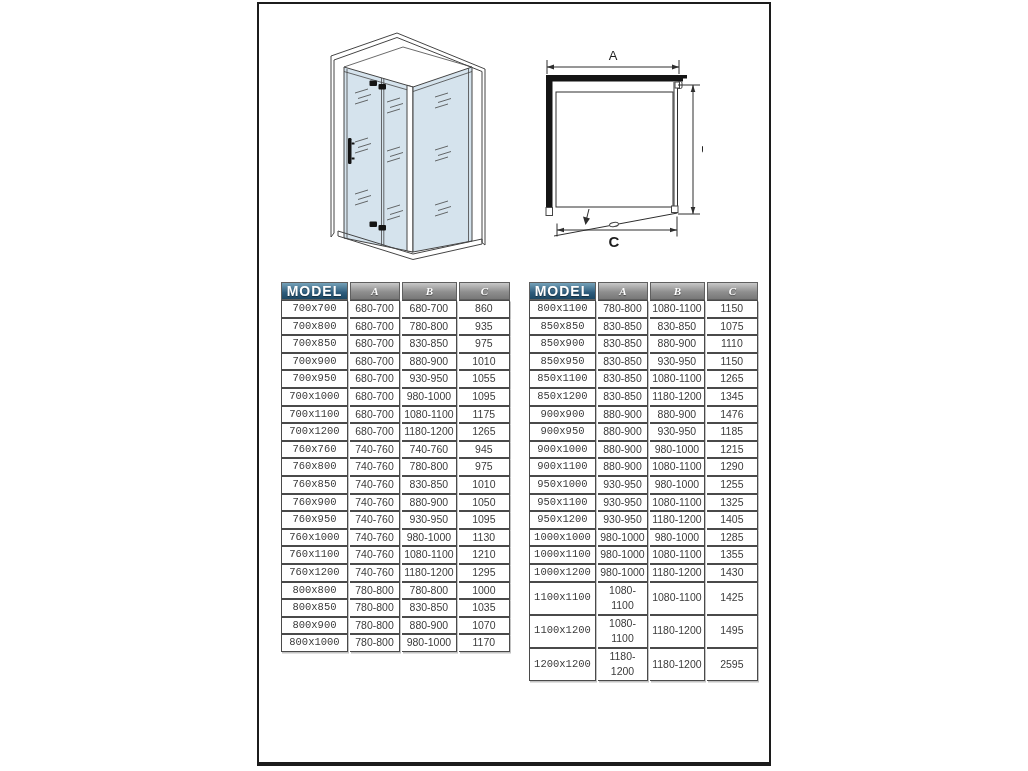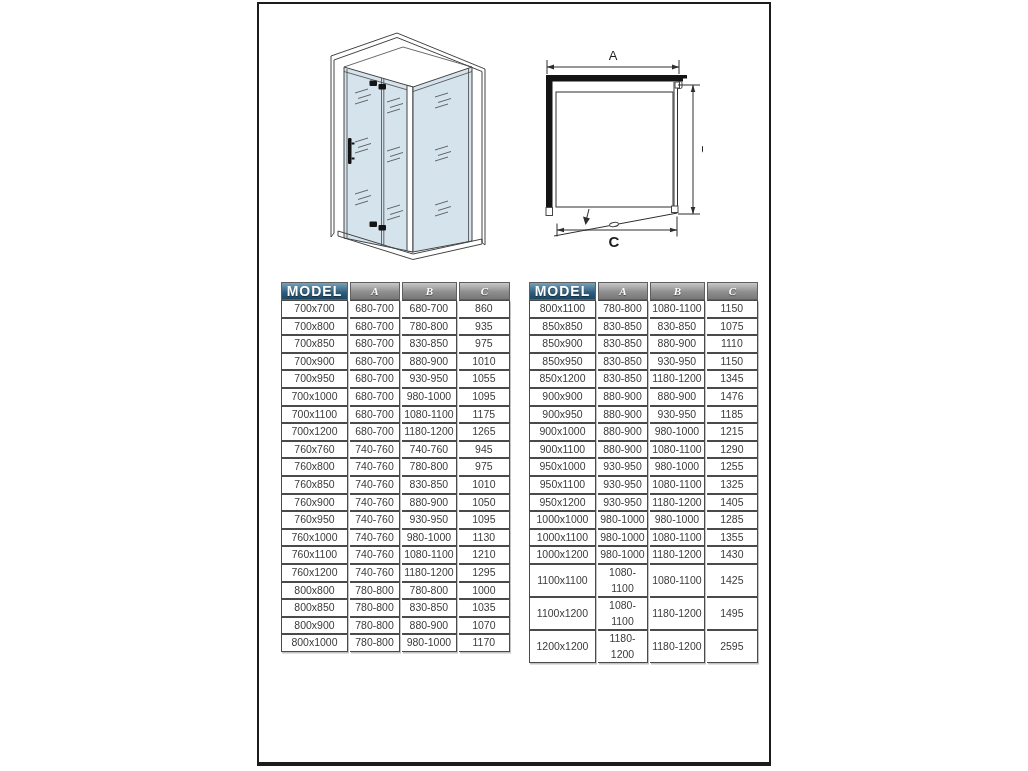--- a/index.html
+++ b/index.html
@@ -26,21 +26,21 @@
      font-family:"Liberation Serif",serif;font-style:italic;
      text-shadow:0 1px 1px rgba(0,0,0,.45);}
   th:first-child{background:linear-gradient(180deg,#76a2b9 0%,var(--model-header-bg,#2e5c7c) 60%,#1d4864 100%);
      font-family:"Liberation Sans",sans-serif;font-style:normal;letter-spacing:1px;font-size:14px;}
 
   td{height:15.6px;line-height:15.6px;padding:0;text-align:center;vertical-align:middle;
      font-size:10.5px;color:var(--cell-text,#3a3a3a);background:#fff;
      border-top:1px solid var(--row-border,#4a4a4a);border-bottom:1px solid var(--row-border,#4a4a4a);
      border-right:1px solid var(--row-border,#4a4a4a);
      box-shadow:1px 1.5px 0 #c2c2c2;}
-  td:first-child{border-left:1px solid var(--row-border,#4a4a4a);}
+  td:first-child{border-left:1px solid var(--row-border,#4a4a4a);font-family:Liberation Mono, monospace;}
 
   svg .ln{stroke:var(--line-color,#454545);stroke-width:1;fill:none;}
   svg .thin{stroke-width:.8;}
   svg .glass{fill:var(--glass-fill,#d5e3ed);stroke:var(--line-color,#454545);stroke-width:1;}
   svg .white{fill:#fff;stroke:var(--line-color,#454545);stroke-width:1;}
   svg .blk{fill:#141414;stroke:none;}
   svg .dim{stroke:#2e2e2e;stroke-width:1;fill:none;}
   svg .arrow{fill:#2e2e2e;stroke:none;}
   svg text{fill:#1c1c1c;font-family:"Liberation Sans",sans-serif;}
 </style>
@@ -317,20 +317,26 @@
             <td>880-900</td>
             <td>1110</td>
           </tr>
           <tr>
             <td>850x950</td>
             <td>830-850</td>
             <td>930-950</td>
             <td>1150</td>
           </tr>
           <tr>
+            <td>850x1100</td>
+            <td>830-850</td>
+            <td>1080-1100</td>
+            <td>1265</td>
+          </tr>
+          <tr>
             <td>850x1200</td>
             <td>830-850</td>
             <td>1180-1200</td>
             <td>1345</td>
           </tr>
           <tr>
             <td>900x900</td>
             <td>880-900</td>
             <td>880-900</td>
             <td>1476</td>

